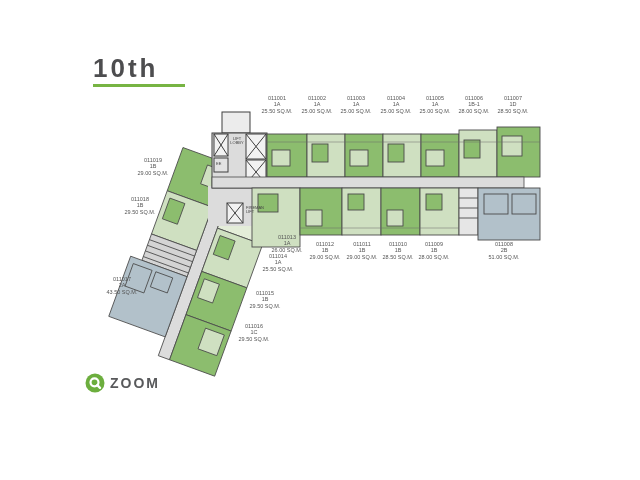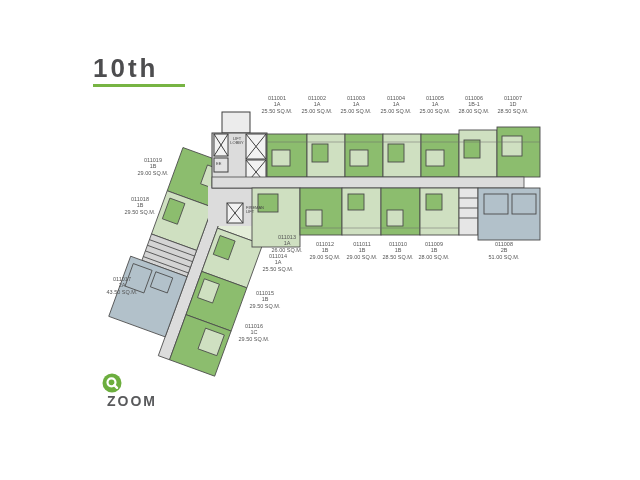--- a/index.html
+++ b/index.html
@@ -25,21 +25,21 @@
     text-align:center;font-size:5.5px;line-height:1.15;color:#555;
     white-space:nowrap;
   }
   
   .plan-note{
     position:absolute;font-size:4px;line-height:1.1;color:#444;
     text-align:center;white-space:pre-line;transform:translateX(-50%);
   }
   .plan-note.left-align{transform:none;text-align:left;}
   
-  .brand{position:absolute;left:102px;top:373px;display:flex;align-items:flex-start;flex-direction:column;}
+  .brand{position:absolute;left:85px;top:373px;display:flex;align-items:center;}
   .brand-text{
     margin-left:5px;font-size:14px;font-weight:bold;letter-spacing:2px;color:#58595b;
   }
 </style>
 </head>
 <body>
 
 <div id="stage">
 
   <div class="floor-title">10th</div>

